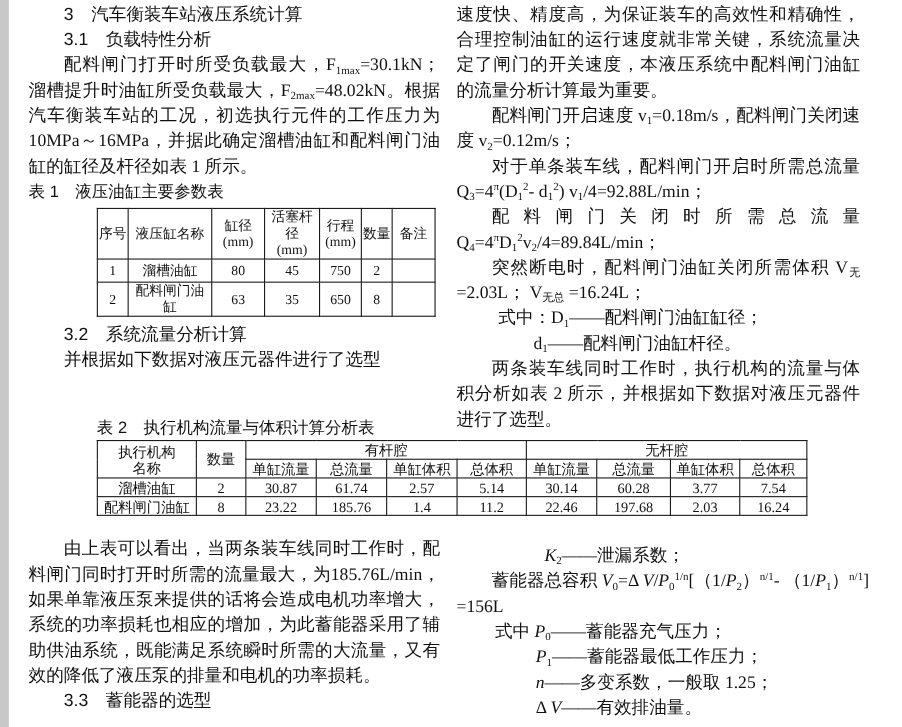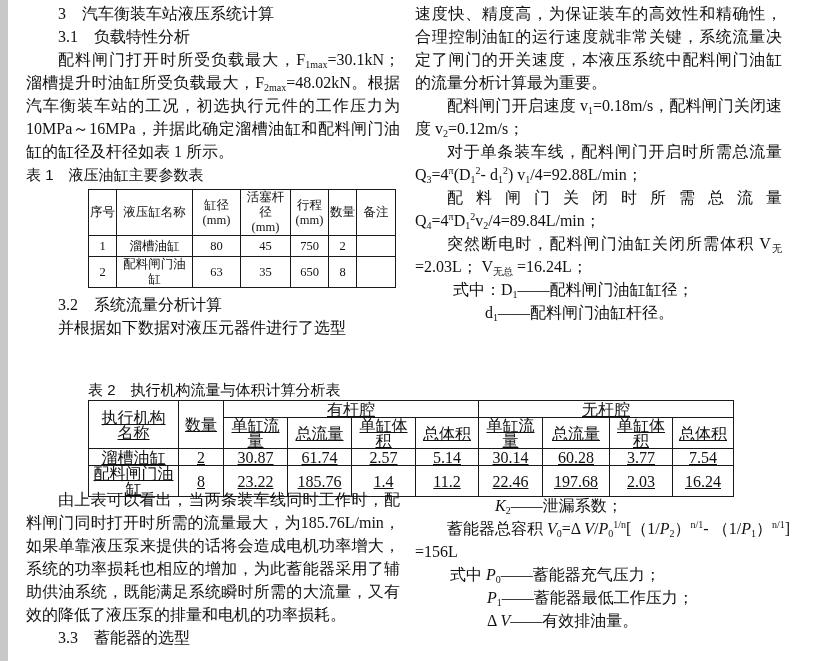--- a/index.html
+++ b/index.html
@@ -14,21 +14,21 @@
     line-height:23px;
   }
   .edge-strip{
     position:absolute;left:0;top:0;width:8px;height:661px;
     background:#c8c8c8;
   }
   .col{position:absolute;}
   .col p{margin:0;text-align:justify;}
   .indent{text-indent:32px;}
   .heading{
-    font-family:Liberation Serif, serif;
+    font-family:Liberation Sans, sans-serif;
     text-indent:32px;
     text-align:center;
   }
   .def-line{text-align:center;text-indent:0;}
   sub{font-size:10px;vertical-align:-3px;line-height:0;}
   sup{font-size:10px;vertical-align:6px;line-height:0;}
   
   .caption{
     font-family:"Liberation Sans","DejaVu Sans",sans-serif;
     text-align:left;font-size:15px;margin:0;
@@ -36,21 +36,21 @@
   table{border-collapse:collapse;table-layout:fixed;}
   td{
     border:1px solid #1a1a1a;
     text-align:center;vertical-align:middle;
     padding:0 1px;overflow:hidden;
   }
   .t1{position:relative;margin-left:62px;margin-top:3px;width:307px;font-size:12.5px;line-height:15px;}
   .t1 td{height:20px;}
   .t1 .hdr td{height:28px;}
   .t2-caption{position:absolute;left:88px;top:378px;width:645px;}
-  .t2{position:absolute;left:88px;top:400px;width:645px;font-size:16px;line-height:15px;text-decoration:underline;}
+  .t2{position:absolute;left:88px;top:400px;width:645px;font-size:13px;line-height:15px;}
   .t2 td{height:16px;}
   .left-top{left:26px;top:2px;width:374px;}
   .right-top{left:415px;top:2px;width:367px;}
   .left-bottom{left:26px;top:488px;width:374px;}
   .right-bottom{left:415px;top:478px;width:385px;margin-top:16px;}
   .pl38{padding-left:38px;}
   .pl70{padding-left:70px;}
   .pl80{padding-left:80px;}
   .pl35{padding-left:35px;}
   .pl72{padding-left:72px;}
@@ -114,20 +114,21 @@
   </div>
 
   <div class="col right-top">
     <p>速度快、精度高，为保证装车的高效性和精确性，合理控制油缸的运行速度就非常关键，系统流量决定了闸门的开关速度，本液压系统中配料闸门油缸的流量分析计算最为重要。</p>
     <p class="indent">配料闸门开启速度 v<sub>1</sub>=0.18m/s，配料闸门关闭速度 v<sub>2</sub>=0.12m/s；</p>
     <p class="indent">对于单条装车线，配料闸门开启时所需总流量 Q<sub>3</sub>=4<sup>π</sup>(D<sub>1</sub><sup>2</sup>- d<sub>1</sub><sup>2</sup>) v<sub>1</sub>/4=92.88L/min；</p>
     <p class="indent">配料闸门关闭时所需总流量 Q<sub>4</sub>=4<sup>π</sup>D<sub>1</sub><sup>2</sup>v<sub>2</sub>/4=89.84L/min；</p>
     <p class="indent">突然断电时，配料闸门油缸关闭所需体积 V<sub>无</sub>=2.03L； V<sub>无总</sub> =16.24L；</p>
     <p class="def-line pl38">式中：D<sub>1</sub>——配料闸门油缸缸径；</p>
     <p class="def-line pl70">d<sub>1</sub>——配料闸门油缸杆径。</p>
+    <p class="indent">两条装车线同时工作时，执行机构的流量与体积分析如表 2 所示，并根据如下数据对液压元器件进行了选型。</p>
   </div>
 
   <p class="caption t2-caption">表 2　执行机构流量与体积计算分析表</p>
   <table class="t2">
     <colgroup>
       <col style="width:90px">
         <col style="width:45px">
       <col style="width:64px">
         <col style="width:64px">
         <col style="width:64px">
@@ -184,15 +185,16 @@
   <div class="col left-bottom">
     <p class="indent">由上表可以看出，当两条装车线同时工作时，配料闸门同时打开时所需的流量最大，为185.76L/min，如果单靠液压泵来提供的话将会造成电机功率增大，系统的功率损耗也相应的增加，为此蓄能器采用了辅助供油系统，既能满足系统瞬时所需的大流量，又有效的降低了液压泵的排量和电机的功率损耗。</p>
     <p class="heading">3.3　蓄能器的选型</p>
   </div>
 
   <div class="col right-bottom">
     <p class="def-line pl80"><i>K</i><sub>2</sub>——泄漏系数；</p>
     <p class="indent">蓄能器总容积 <i>V</i><sub>0</sub>=Δ <i>V</i>/<i>P</i><sub>0</sub><sup>1/n</sup>[（1/<i>P</i><sub>2</sub>）<sup>n/1</sup>- （1/<i>P</i><sub>1</sub>）<sup>n/1</sup>]<br>=156L</p>
     <p class="def-line pl35">式中 <i>P</i><sub>0</sub>——蓄能器充气压力；</p>
     <p class="def-line pl72"><i>P</i><sub>1</sub>——蓄能器最低工作压力；</p>
+    <p class="def-line pl72"><i>n</i>——多变系数，一般取 1.25；</p>
     <p class="def-line pl72">Δ <i>V</i>——有效排油量。</p>
   </div>
 </div>
 
 </body></html>

